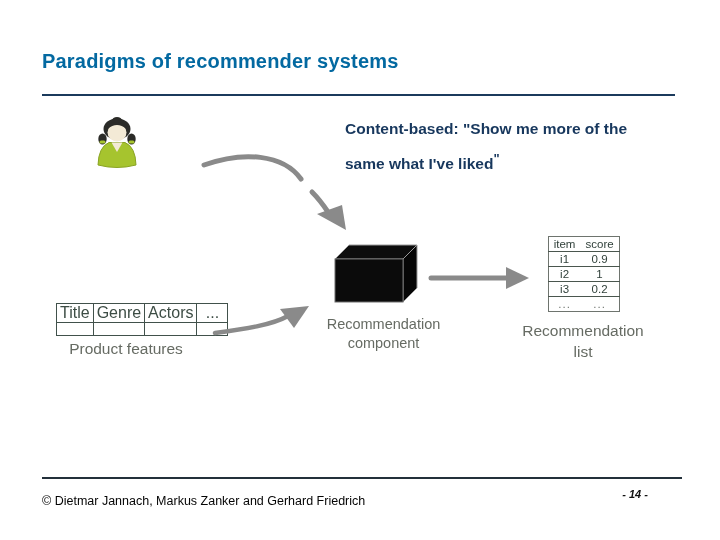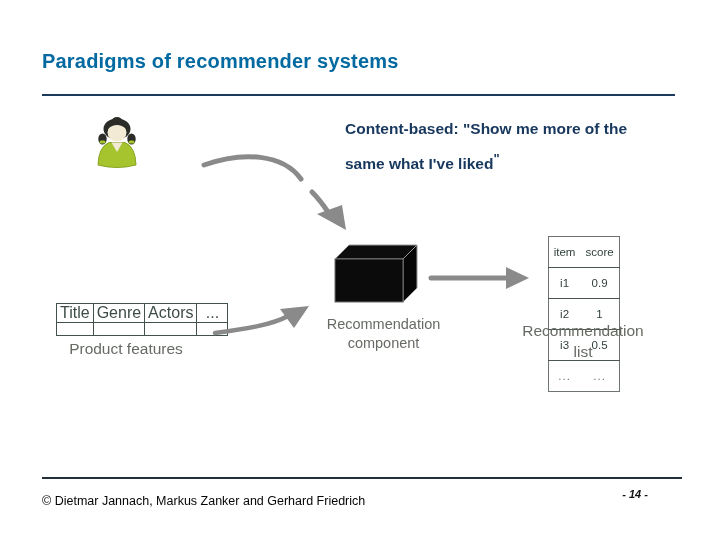--- a/index.html
+++ b/index.html
@@ -35,21 +35,21 @@
     border:1.5px solid #41514b;text-align:center;padding:0 3px;height:15px;
     min-width:24px;
   }
   .pf-table tr.blank td{height:12px;}
   
   .rl-table{
     position:absolute;left:548px;top:236px;border-collapse:collapse;
     font-size:11.5px;color:#30403a;width:72px;
   }
   .rl-table td{
-    border-top:1.4px solid #4a564e;text-align:center;height:14px;padding:8px 2px;
+    border-top:1.4px solid #4a564e;text-align:center;height:14px;padding:0 2px;
   }
   .rl-table{border:1.5px solid #6e746e;}
   .rl-table tr.dots td{color:#707670;letter-spacing:1px;}
   .footer-rule{position:absolute;left:42px;top:477px;width:640px;height:1.5px;background:#23303a;}
   .copyright{
     position:absolute;left:42px;top:494px;font-size:12.5px;color:#050505;
   }
   .page-number{
     position:absolute;left:600px;top:488px;width:70px;text-align:center;
     font-size:11px;font-weight:700;color:#111;font-style:italic;
@@ -134,21 +134,21 @@
     <tr>
       <td>i1</td>
       <td>0.9</td>
     </tr>
     <tr>
       <td>i2</td>
       <td>1</td>
     </tr>
     <tr>
       <td>i3</td>
-      <td>0.5</td>
+      <td>0.2</td>
     </tr>
     <tr class="dots">
       <td>...</td>
       <td>...</td>
     </tr>
   </tbody>
     </table>
   <div class="diagram-label list-label">
     <div>Recommendation</div>
     <div>list</div>

